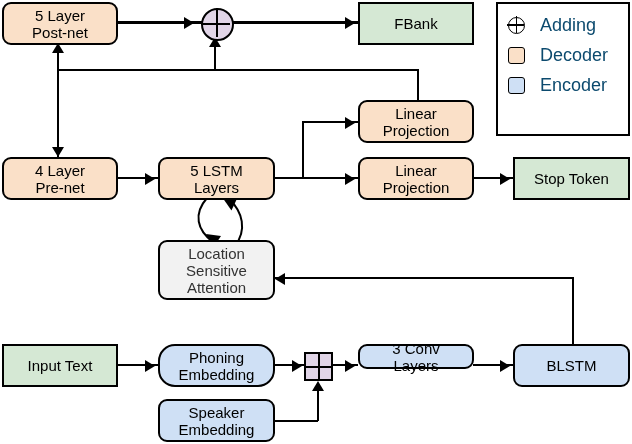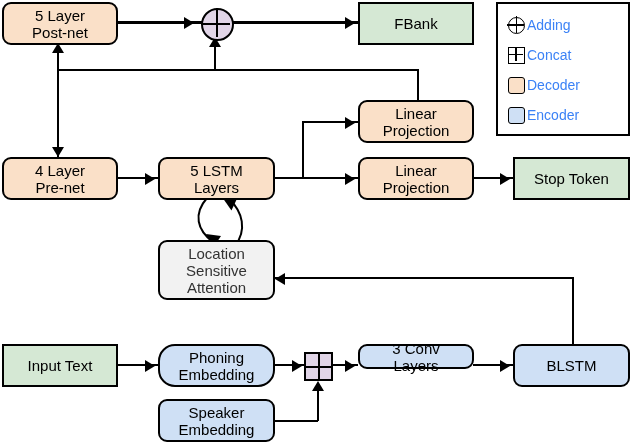--- a/index.html
+++ b/index.html
@@ -62,21 +62,21 @@
   
   #loop{position:absolute;left:185px;top:196px;width:70px;height:56px;z-index:2;}
 
   
   #legend{
     position:absolute;left:496px;top:2px;width:134px;height:134px;
     border:2px solid #000;background:#ffffff;box-sizing:border-box;z-index:5;
     padding:6px 0 0 10px;
   }
   .leg-row{display:flex;align-items:center;height:30px;}
-  .leg-label{font-size:14px;color:#3b82f6;margin-left:2px;}
+  .leg-label{font-size:18px;color:#0c4a6e;margin-left:15px;}
   .leg-circle{
     position:relative;width:17px;height:17px;border-radius:50%;
     border:1.6px solid #000;background:#ffffff;box-sizing:border-box;flex:0 0 17px;
   }
   .leg-circle::before{content:"";position:absolute;left:-1.6px;top:6.9px;width:17px;height:1.6px;background:#000;}
   .leg-circle::after{content:"";position:absolute;top:-1.6px;left:6.9px;height:17px;width:1.6px;background:#000;}
   .leg-square{
     position:relative;width:17px;height:17px;border:1.6px solid #000;background:#ffffff;
     box-sizing:border-box;flex:0 0 17px;
   }
@@ -184,24 +184,20 @@
 
   <div class="node rounded encoder" style="left:358px;top:344px;width:116px;height:25px;">3 Conv
 Layers</div>
 
   <div class="node rounded encoder" style="left:513px;top:344px;width:117px;height:43px;">BLSTM</div>
 
   <div id="legend">
     <div class="leg-row">
       <span class="leg-circle"></span>
       <span class="leg-label">Adding</span>
-    </div>
-    <div class="leg-row">
-      <span class="leg-square"></span>
-      <span class="leg-label">Concat</span>
     </div>
     <div class="leg-row">
       <span class="leg-box" style="background:#fae0c8;"></span>
       <span class="leg-label">Decoder</span>
     </div>
     <div class="leg-row">
       <span class="leg-box" style="background:#cfe0f5;"></span>
       <span class="leg-label">Encoder</span>
     </div>
   </div>

